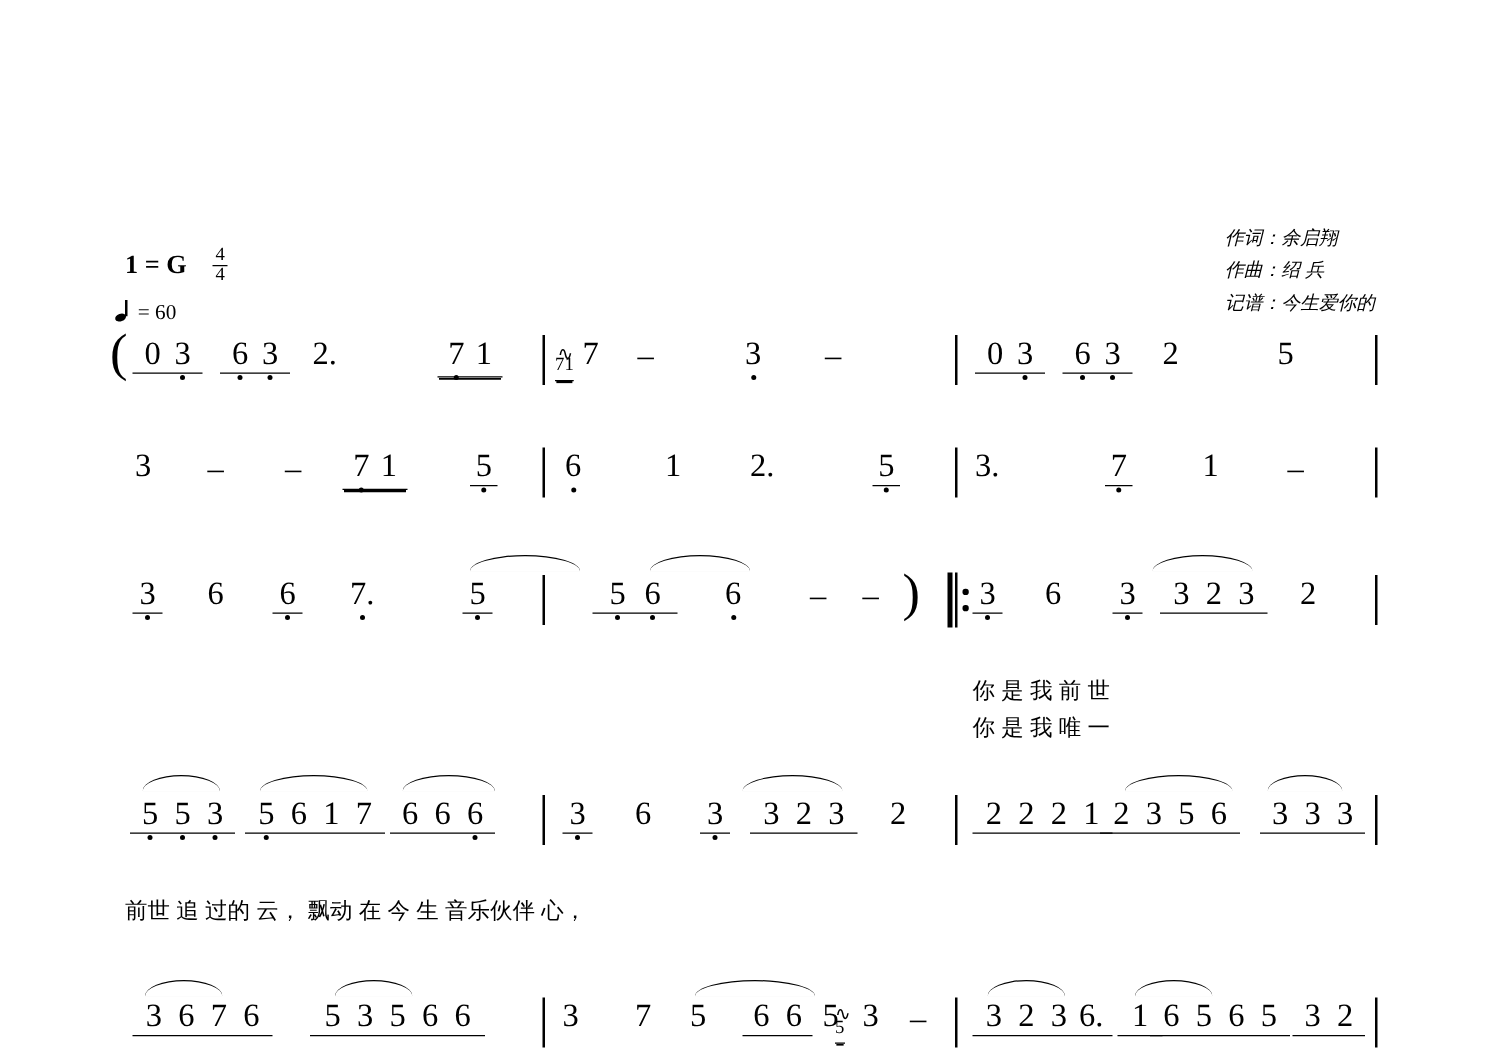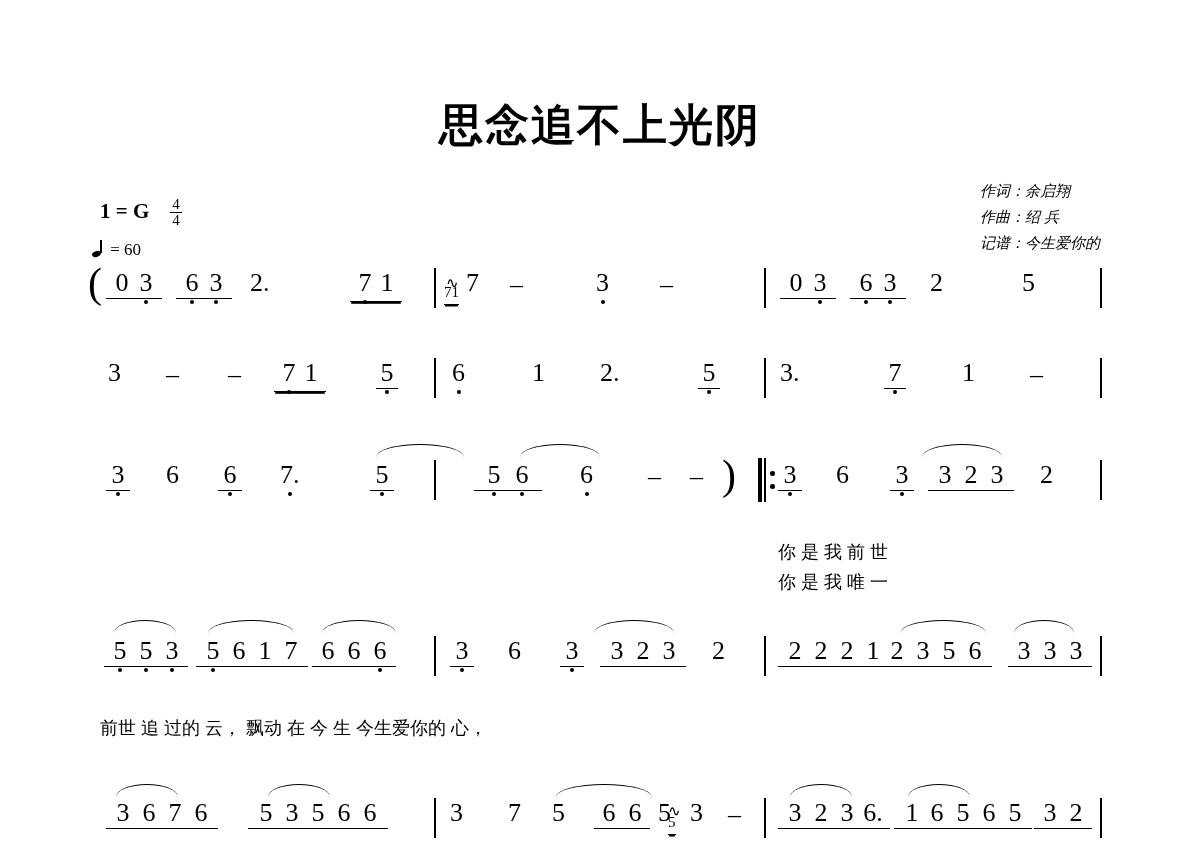--- a/index.html
+++ b/index.html
@@ -190,21 +190,20 @@
   .dash {
     position: absolute;
     font-size: 26px;
   }
 </style>
 </head>
 <body>
 
 <div class="sheet">
 
-  <div class="title">思念追不上光阴</div>
 
 
   <div class="credits">
     <div>作词：余启翔</div>
     <div>作曲：绍 兵</div>
     <div>记谱：今生爱你的</div>
   </div>
 
   <div class="keysig">
     <b>1 = G</b>
@@ -358,21 +357,21 @@
       <div class="n beam1" style="left:880px; width:112px;">
         <span style="display:inline-block;width:26px;">2</span><span style="display:inline-block;width:26px;">3</span><span style="display:inline-block;width:26px;">5</span><span style="display:inline-block;width:26px;">6</span>
       </div>
       <div class="slur" style="left:1014px; top:-18px; width:60px;"></div>
       <div class="n beam1" style="left:1008px; width:84px;">
         <span style="display:inline-block;width:26px;">3</span><span style="display:inline-block;width:26px;">3</span><span style="display:inline-block;width:26px;">3</span>
       </div>
       <div class="bar" style="left:1100px;"></div>
     </div>
 
-    <div class="lyric" style="left:100px; top:78px;">前世  追  过的  云，    飘动  在 今       生   今生爱你的          心，</div>
+    <div class="lyric" style="left:100px; top:78px;">前世  追  过的  云，    飘动  在 今       生   音乐伙伴          心，</div>
   </div>
 
   <div class="row" style="top:800px; height:60px;">
     <div class="notes">
       <div class="slur" style="left:116px; top:-16px; width:62px;"></div>
       <div class="n beam1" style="left:106px; width:112px;">
         <span style="display:inline-block;width:26px;">3</span><span style="display:inline-block;width:26px;">6</span><span style="display:inline-block;width:26px;">7</span><span style="display:inline-block;width:26px;">6</span>
       </div>
       <div class="slur" style="left:268px; top:-16px; width:62px;"></div>
       <div class="n beam1" style="left:248px; width:140px;">

